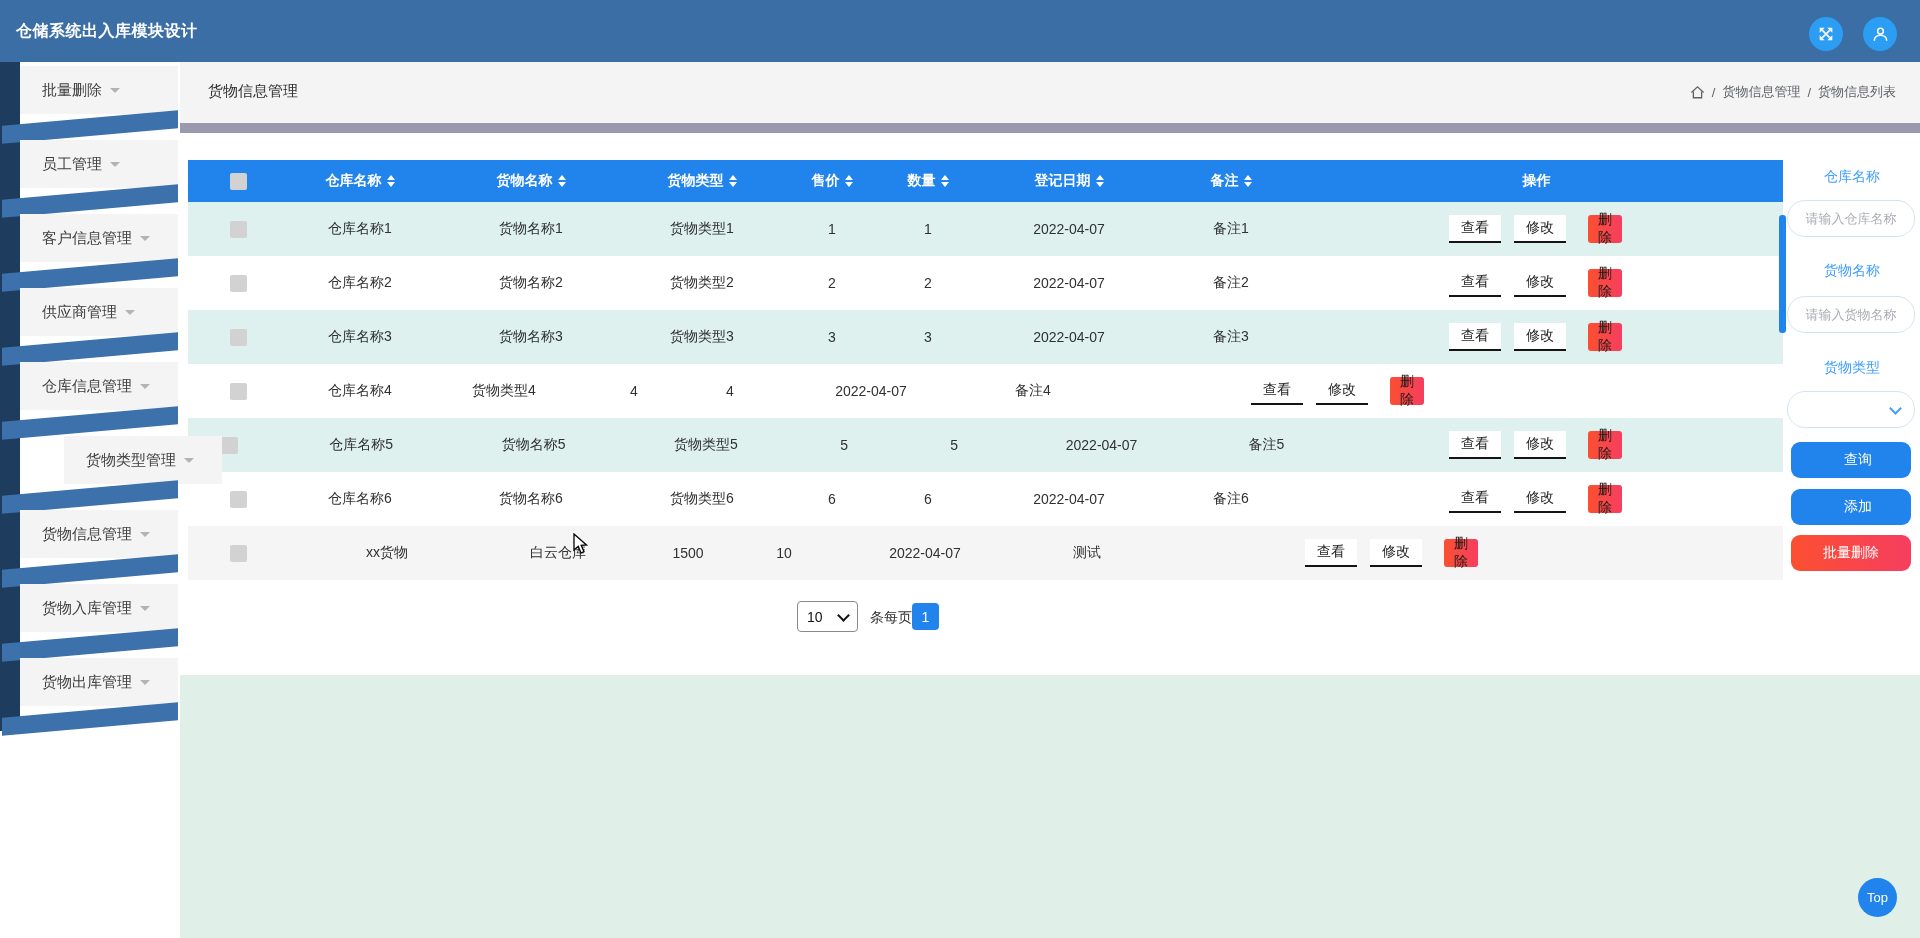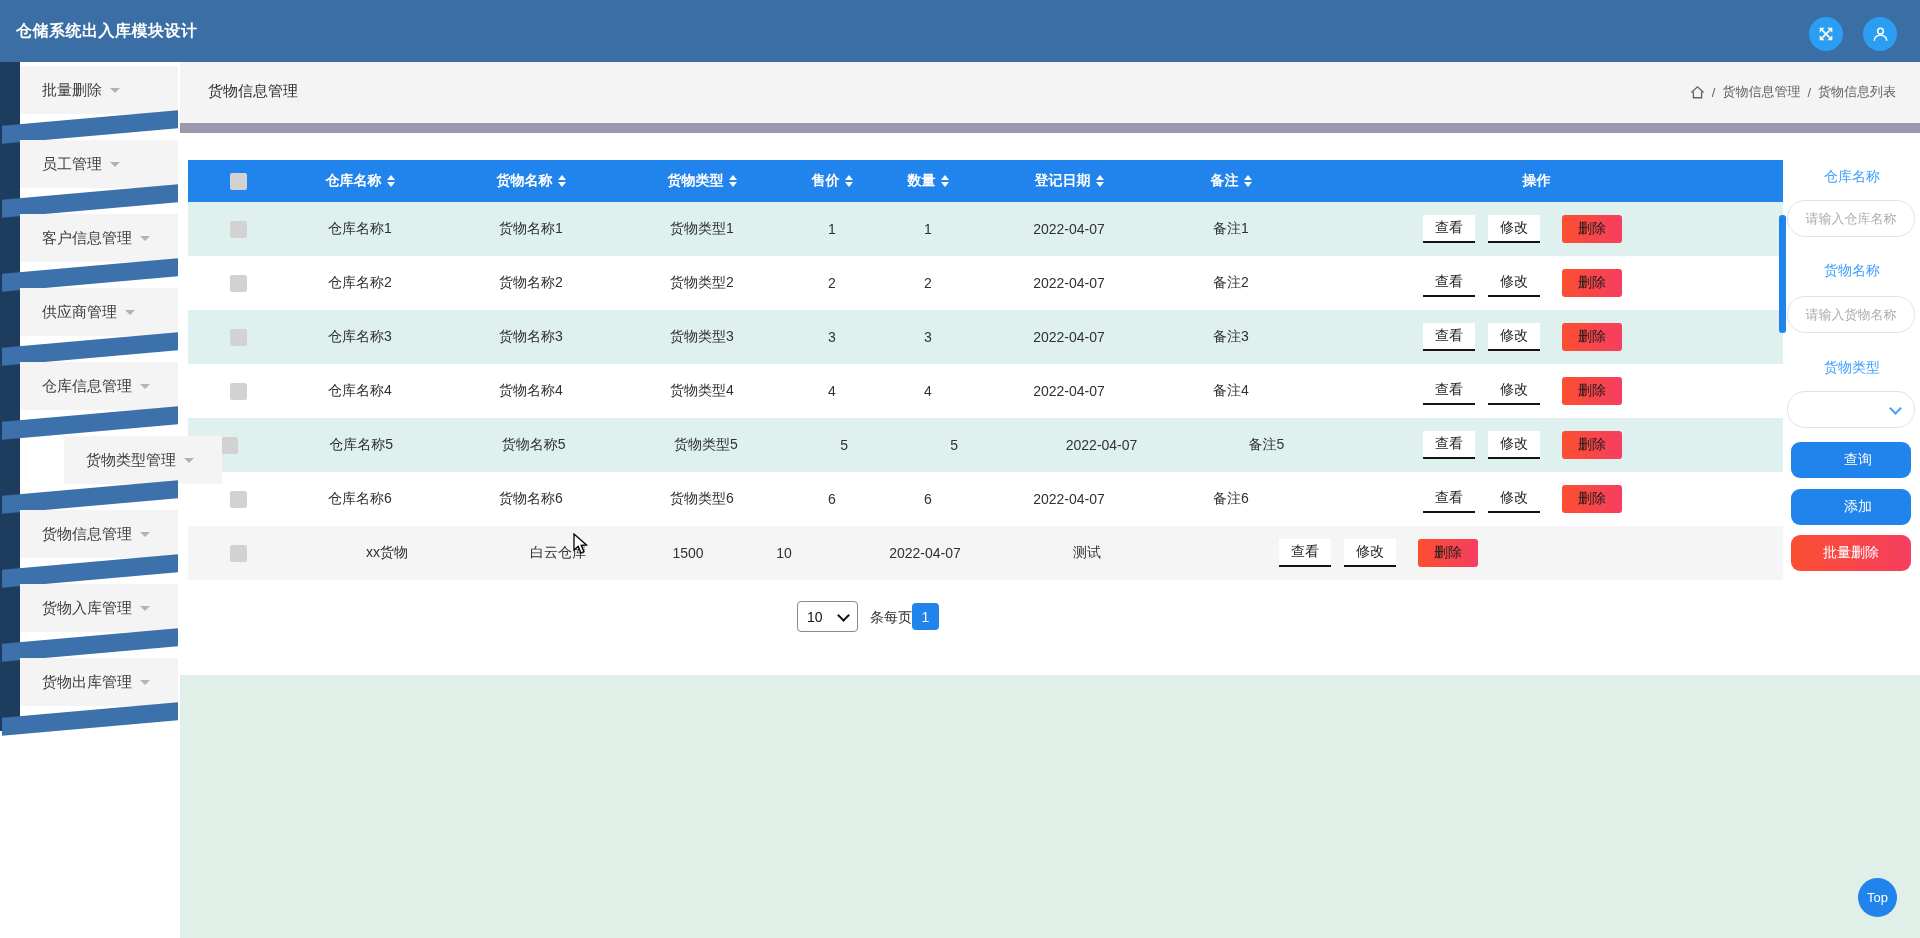--- a/index.html
+++ b/index.html
@@ -49,21 +49,21 @@
   .trow{left:8px;width:1595px;height:54px;display:flex;align-items:center;font-size:14px;color:#303133;}
   .trow.odd{background:#def1ee;}
   .trow.even{background:#ffffff;}
   .trow.hovered{background:#f5f5f5;}
   .td{display:flex;align-items:center;justify-content:center;height:100%;box-sizing:border-box;}
   .cb{width:17px;height:17px;background:#d2d2d2;border-radius:2px;cursor:pointer;}
   .td.actions{justify-content:flex-end;padding-right:161px;gap:13px;}
   .btn-line{width:52px;height:28px;background:#fff;border:none;border-bottom:2px solid #141414;
     font-size:14px;color:#222;display:flex;align-items:center;justify-content:center;cursor:pointer;
     font-family:inherit;}
-  .btn-del{width:60px;height:28px;background:linear-gradient(90deg,#fb4f31,#f63e60);border:none;border-radius:3px;
+  .btn-del{width:34px;height:28px;background:linear-gradient(90deg,#fb4f31,#f63e60);border:none;border-radius:3px;
     font-size:14px;color:#1a1a1a;display:flex;align-items:center;justify-content:center;margin-left:9px;cursor:pointer;
     font-family:inherit;}
 
   
   .vscroll{left:1599px;top:82px;width:7px;height:118px;background:#2184ec;border-radius:3px;}
 
   
   .psize{left:617px;top:468px;width:61px;height:31px;border:1px solid #8a8a8a;border-radius:4px;background:#fff;
     display:flex;align-items:center;justify-content:space-between;padding:0 9px;box-sizing:border-box;
     font-size:14px;color:#111;cursor:pointer;}
@@ -294,21 +294,20 @@
           <button class="btn-line">查看</button>
           <button class="btn-line">修改</button>
           <button class="btn-del">删除</button>
         </div>
       </div>
       <div class="abs trow even" style="top: 231px;">
         <div class="td" style="width: 100px;">
           <div class="cb"></div>
         </div>
         <div class="td" style="width: 144px;">仓库名称4</div>
-        <div class="td" style="width: 198px;">货物名称4</div>
         <div class="td" style="width: 144px;">货物类型4</div>
         <div class="td" style="width: 116px;">4</div>
         <div class="td" style="width: 76px;">4</div>
         <div class="td" style="width: 206px;">2022-04-07</div>
         <div class="td" style="width: 118px;">备注4</div>
         <div class="td actions" style="width: 493px;">
           <button class="btn-line">查看</button>
           <button class="btn-line">修改</button>
           <button class="btn-del">删除</button>
         </div>

